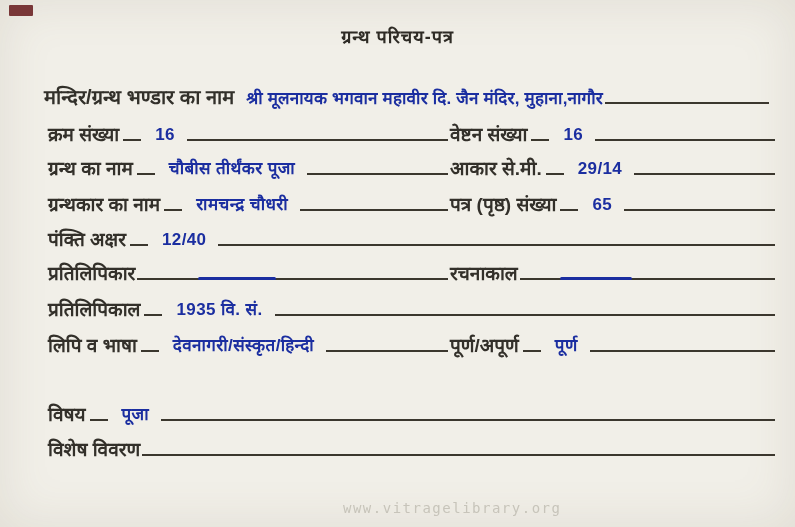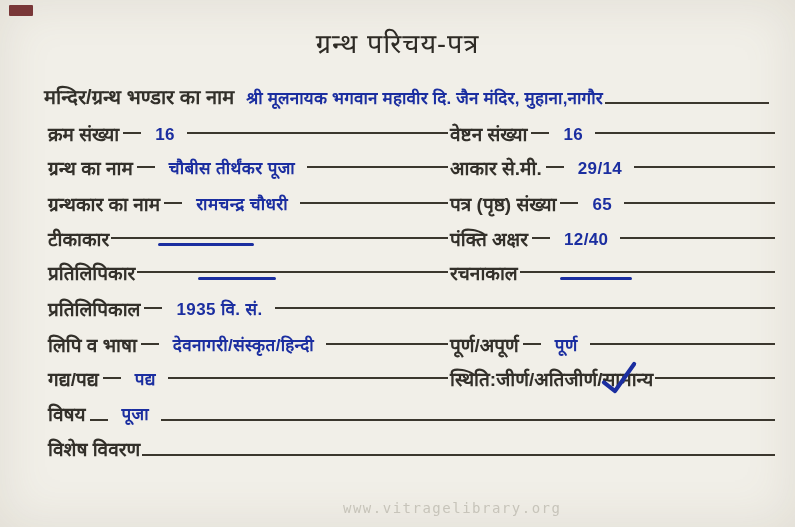--- a/index.html
+++ b/index.html
@@ -8,34 +8,34 @@
     width:795px;height:527px;
     margin:0 auto;
     background:#f1efe8;
     overflow:hidden;
     font-family:"Liberation Sans", sans-serif;
     box-shadow:inset 0 0 50px rgba(125,115,92,.14);
   }
   .title{
     position:absolute;top:24px;left:0;right:0;
     text-align:center;
-    font-size:27px;font-weight:400;color:#2e2b25;
+    font-size:18px;font-weight:700;color:#2e2b25;
     letter-spacing:1px;
   }
   .header-row{
     position:absolute;left:44px;right:24px;top:78px;height:32px;
     display:flex;align-items:flex-end;white-space:nowrap;
   }
   .header-lbl{font-size:20px;font-weight:700;color:#32302a;line-height:1;padding-bottom:3px;}
   .header-val{font-size:17px;font-weight:700;color:#1b2ea0;line-height:1;padding-bottom:3px;margin-left:12px;letter-spacing:.2px;}
   .row{
     position:absolute;left:48px;right:18px;height:30px;
     display:flex;align-items:flex-end;
   }
-  .half{display:flex;align-items:center;position:relative;}
+  .half{display:flex;align-items:flex-end;position:relative;}
   .half.l{width:402px;}
   .half.r{flex:1;}
   .row.single{align-items:flex-end;}
   .lbl{font-size:19px;font-weight:600;color:#33302a;white-space:nowrap;line-height:1;padding-bottom:3px;}
   .val{font-size:17px;font-weight:700;color:#1b2ea0;white-space:nowrap;line-height:1;padding-bottom:4px;margin:0 10px 0 14px;letter-spacing:.4px;}
   .seg{width:18px;border-bottom:2px solid #3b372e;margin:0 0 6px 4px;}
   .line{flex:1;border-bottom:2px solid #3b372e;margin:0 2px 6px 2px;min-width:6px;}
   .pen{position:absolute;bottom:6px;height:0;border-bottom:3px solid #1b2ea0;border-radius:2px;}
   .pen.p4l{left:110px;width:96px;}
   .pen.p5l{left:150px;width:78px;}
@@ -106,25 +106,20 @@
     </div>
     <div class="half r">
       <span class="lbl">पत्र (पृष्ठ) संख्या</span>
       <div class="seg"></div>
       <span class="val">65</span>
       <div class="line"></div>
     </div>
   </div>
 
   <div class="row" style="top:222px">
-    <div class="half l">
-      <span class="lbl">टीकाकार</span>
-      <div class="line"></div>
-      <div class="pen p4l"></div>
-    </div>
     <div class="half r">
       <span class="lbl">पंक्ति अक्षर</span>
       <div class="seg"></div>
       <span class="val">12/40</span>
       <div class="line"></div>
     </div>
   </div>
 
   <div class="row" style="top:256px">
     <div class="half l">
@@ -156,34 +151,20 @@
       <div class="line"></div>
     </div>
     <div class="half r">
       <span class="lbl">पूर्ण/अपूर्ण</span>
       <div class="seg"></div>
       <span class="val">पूर्ण</span>
       <div class="line"></div>
     </div>
   </div>
 
-  <div class="row" style="top:362px">
-    <div class="half l">
-      <span class="lbl">गद्य/पद्य</span>
-      <div class="seg"></div>
-      <span class="val">पद्य</span>
-      <div class="line"></div>
-    </div>
-    <div class="half r">
-      <span class="lbl"><span>स्थिति:जीर्ण/अतिजीर्ण/</span><span class="marked"><svg class="tick" viewBox="0 0 36 30">
-              <path d="M4 17 L13 25 L31 3" fill="none" stroke="#1b2ea0" stroke-width="3.5" stroke-linecap="round" stroke-linejoin="round"></path>
-            </svg><span>सामान्य</span></span></span>
-      <div class="line"></div>
-    </div>
-  </div>
 
   <div class="row single" style="top:397px">
     <span class="lbl">विषय</span>
     <div class="seg"></div>
     <span class="val">पूजा</span>
     <div class="line"></div>
   </div>
 
   <div class="row single" style="top:432px">
     <span class="lbl">विशेष विवरण</span>

